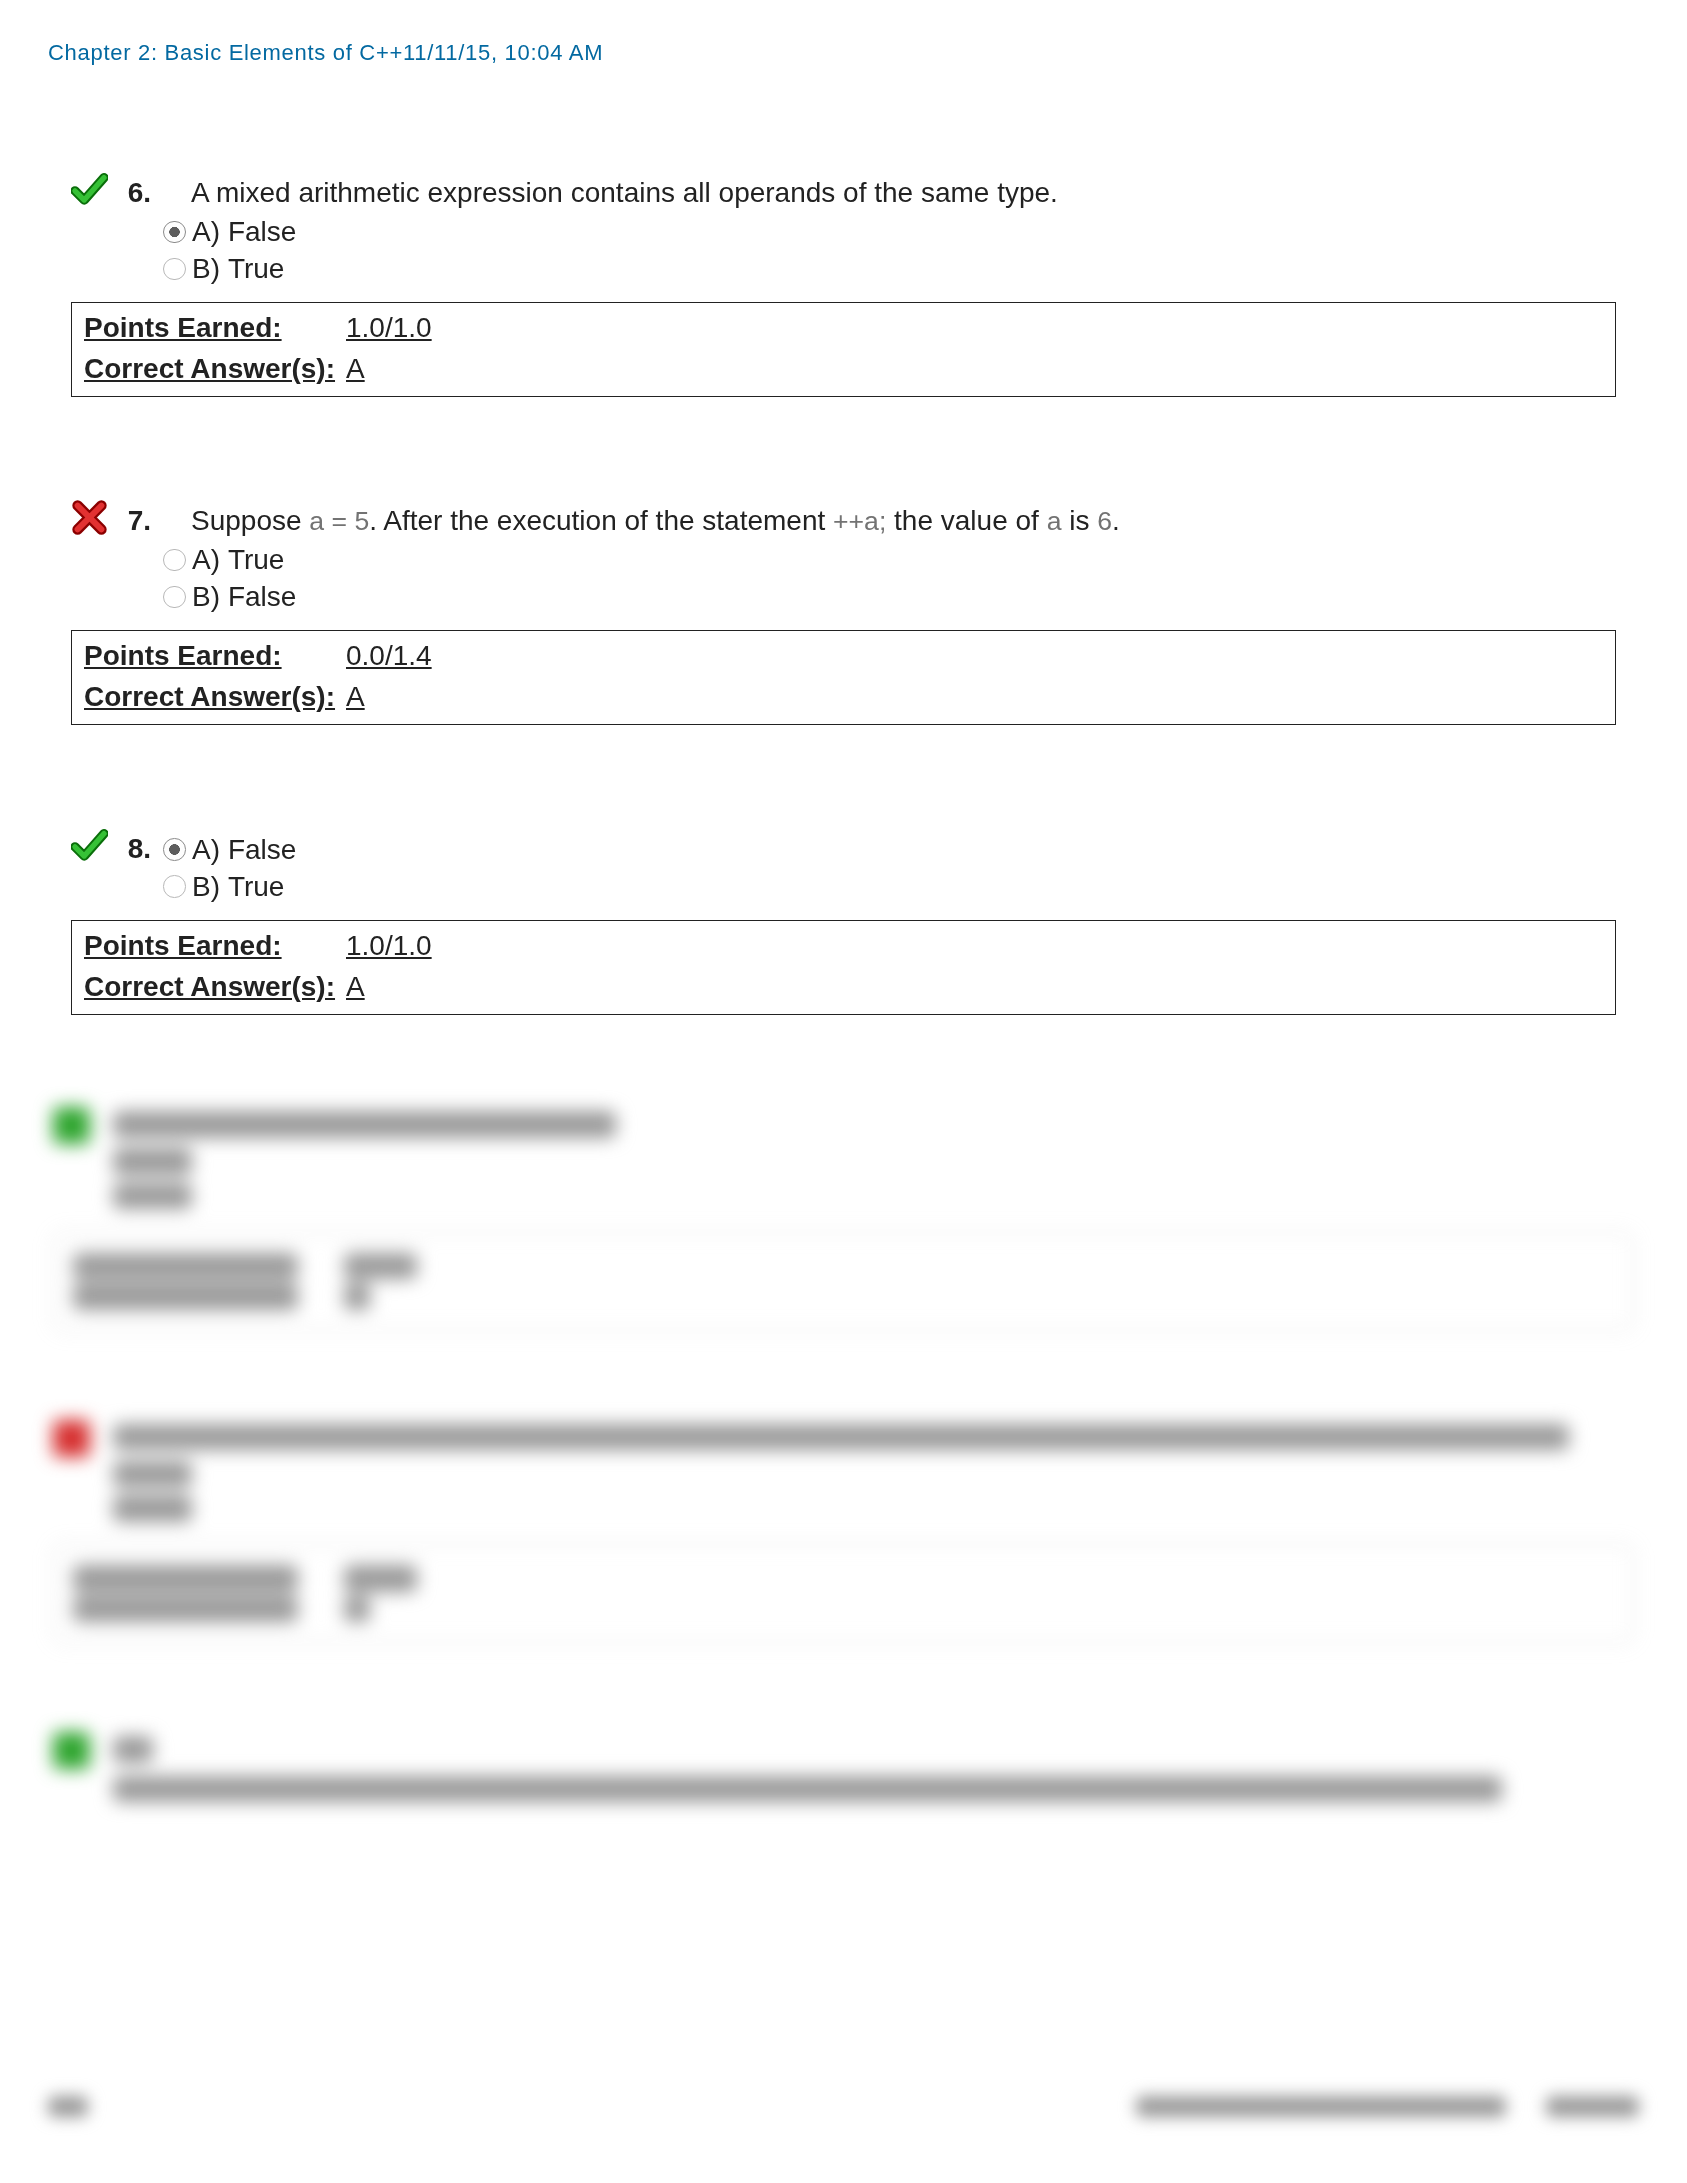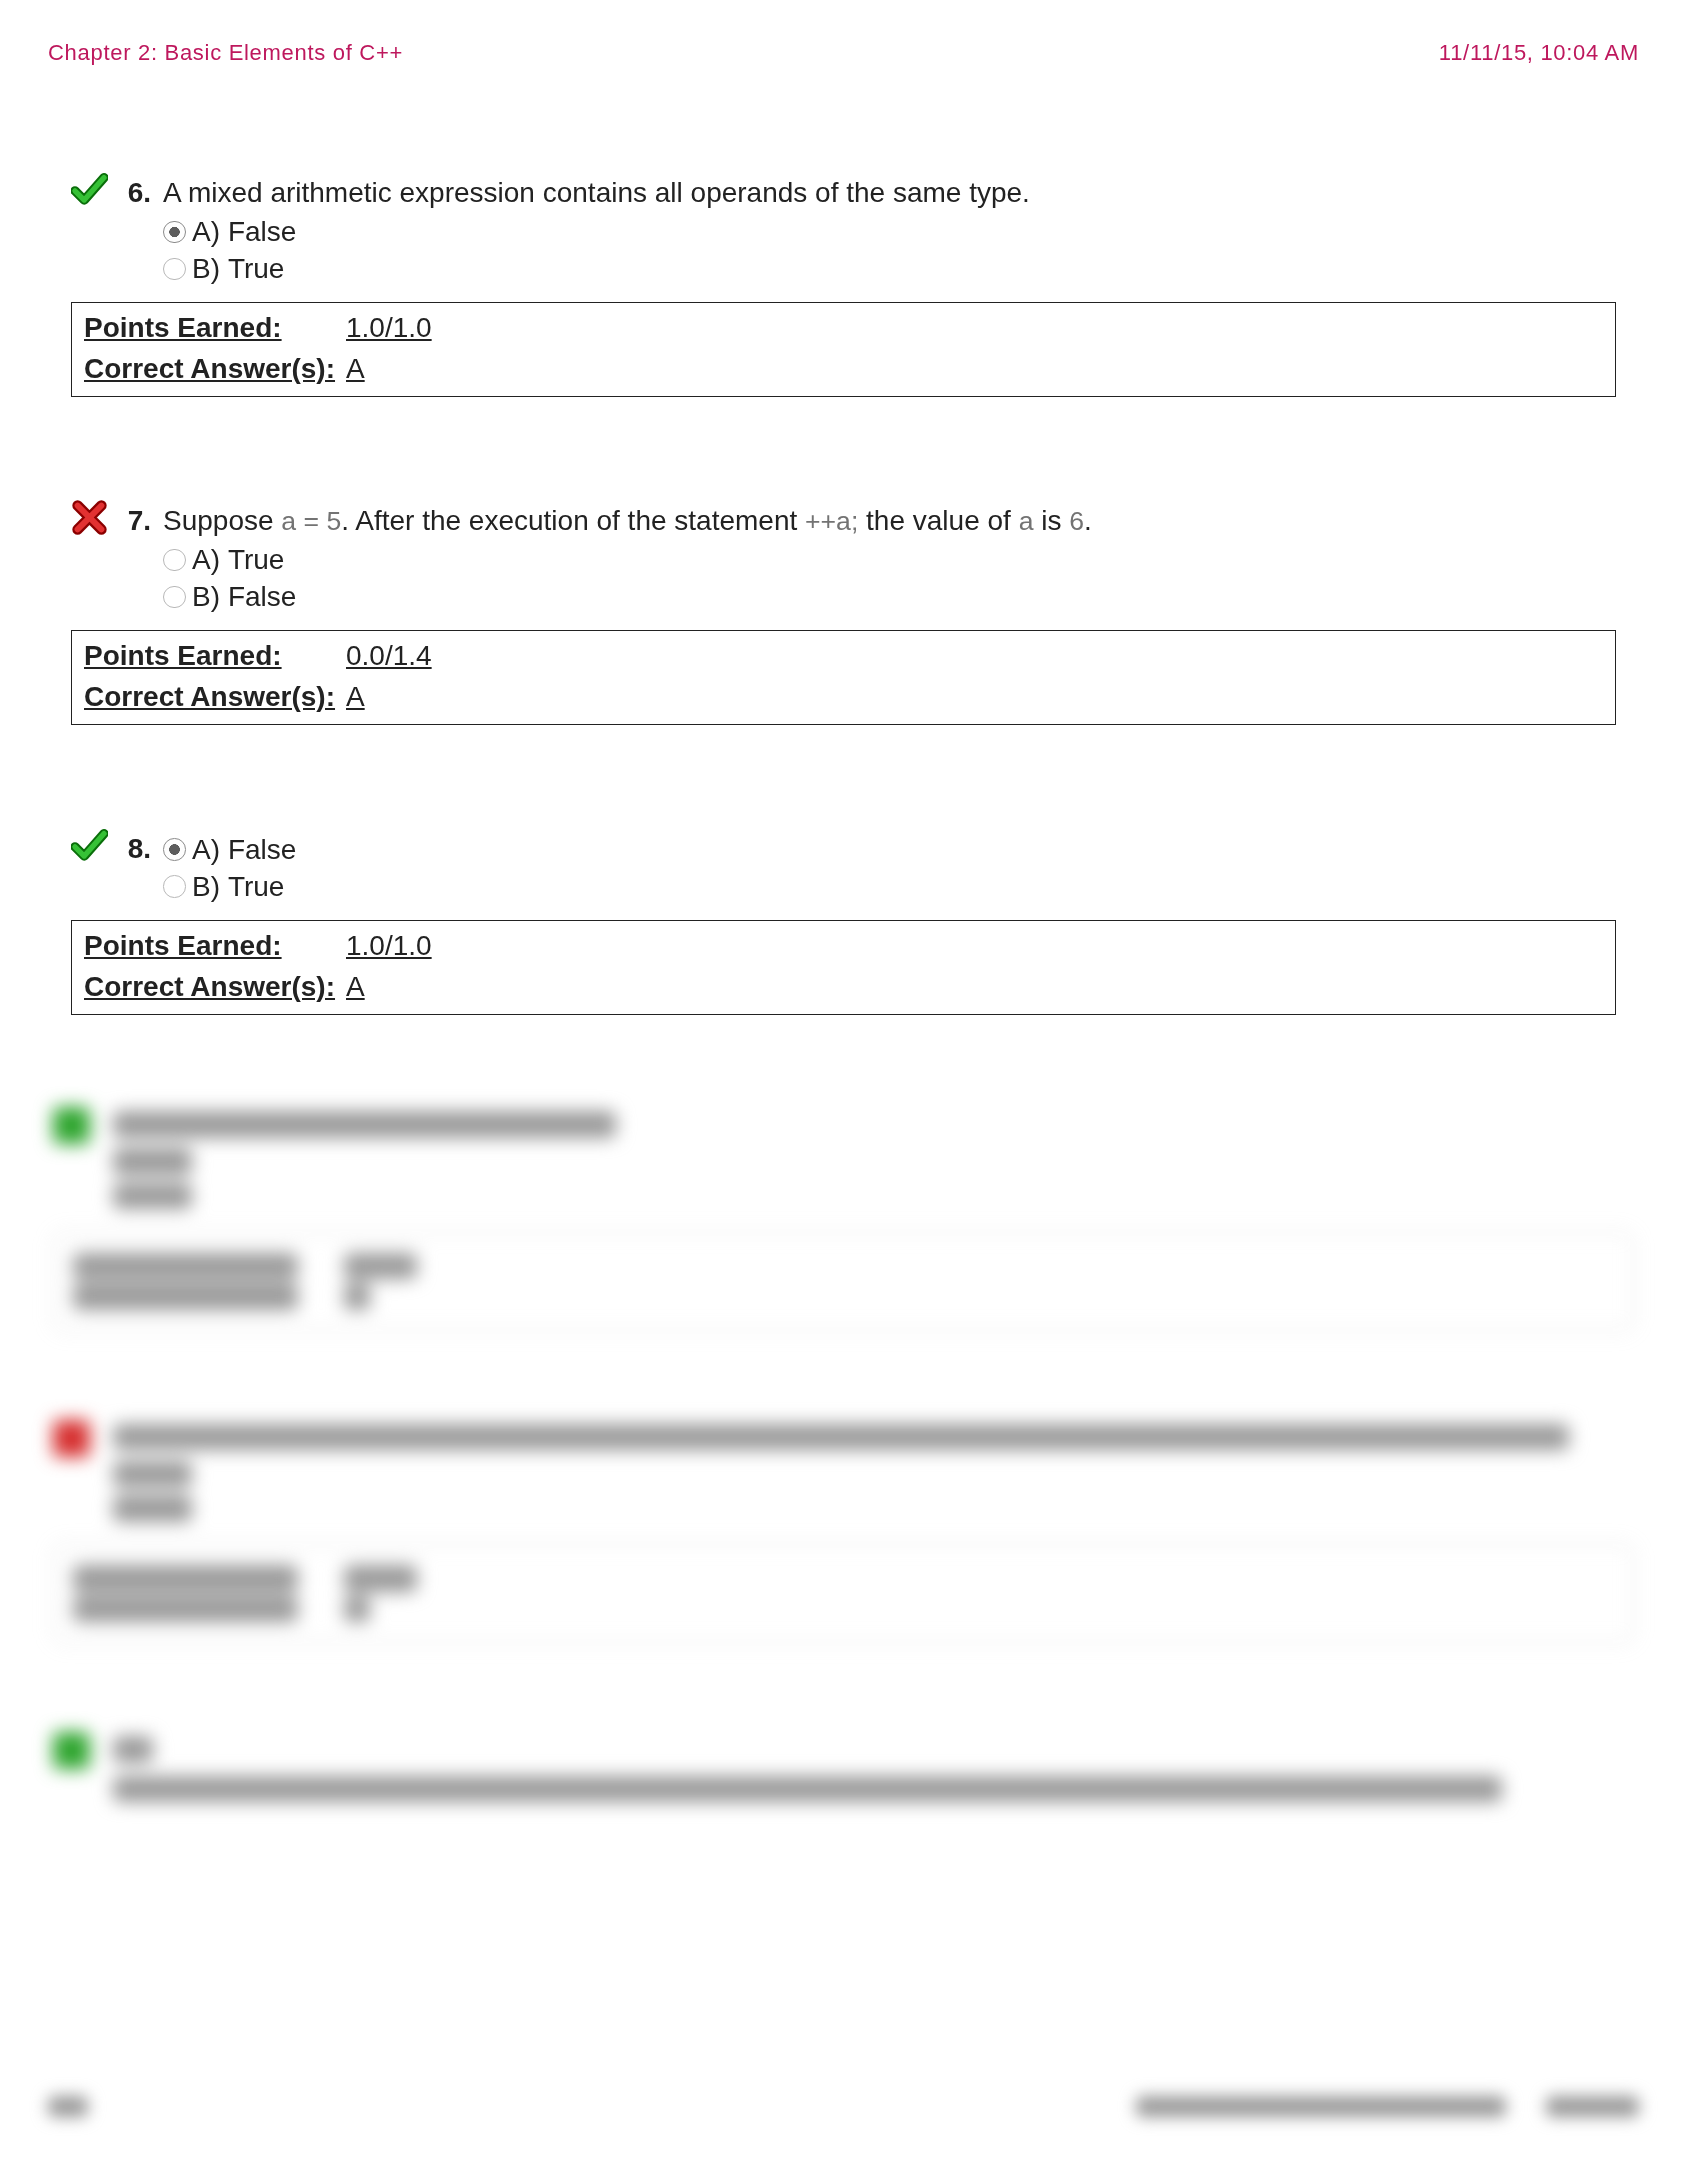--- a/index.html
+++ b/index.html
@@ -11,24 +11,24 @@
     font-family: "Helvetica Neue", Helvetica, Arial, sans-serif;
     color: #222222;
   }
 
   .page-header {
     position: absolute;
     top: 40px;
     left: 48px;
     right: 48px;
     display: flex;
-    justify-content: space-between;
+    justify-content: flex-start;
     font-size: 22px;
     letter-spacing: 0.7px;
-    color: #be185d;
+    color: #0369a1;
   }
 
   .content {
     position: absolute;
     top: 175px;
     left: 71px;
     right: 71px;
   }
 
   .question-block {
@@ -58,20 +58,21 @@
     min-width: 34px;
     text-align: right;
   }
 
   .q-body {
     flex: 1;
   }
 
   .q-prompt {
     margin-bottom: 2.6px;
+    margin-left: 28px;
   }
 
   .option-row {
     display: flex;
     align-items: center;
     height: 37px;
   }
 
   .radio {
     width: 22.5px;

